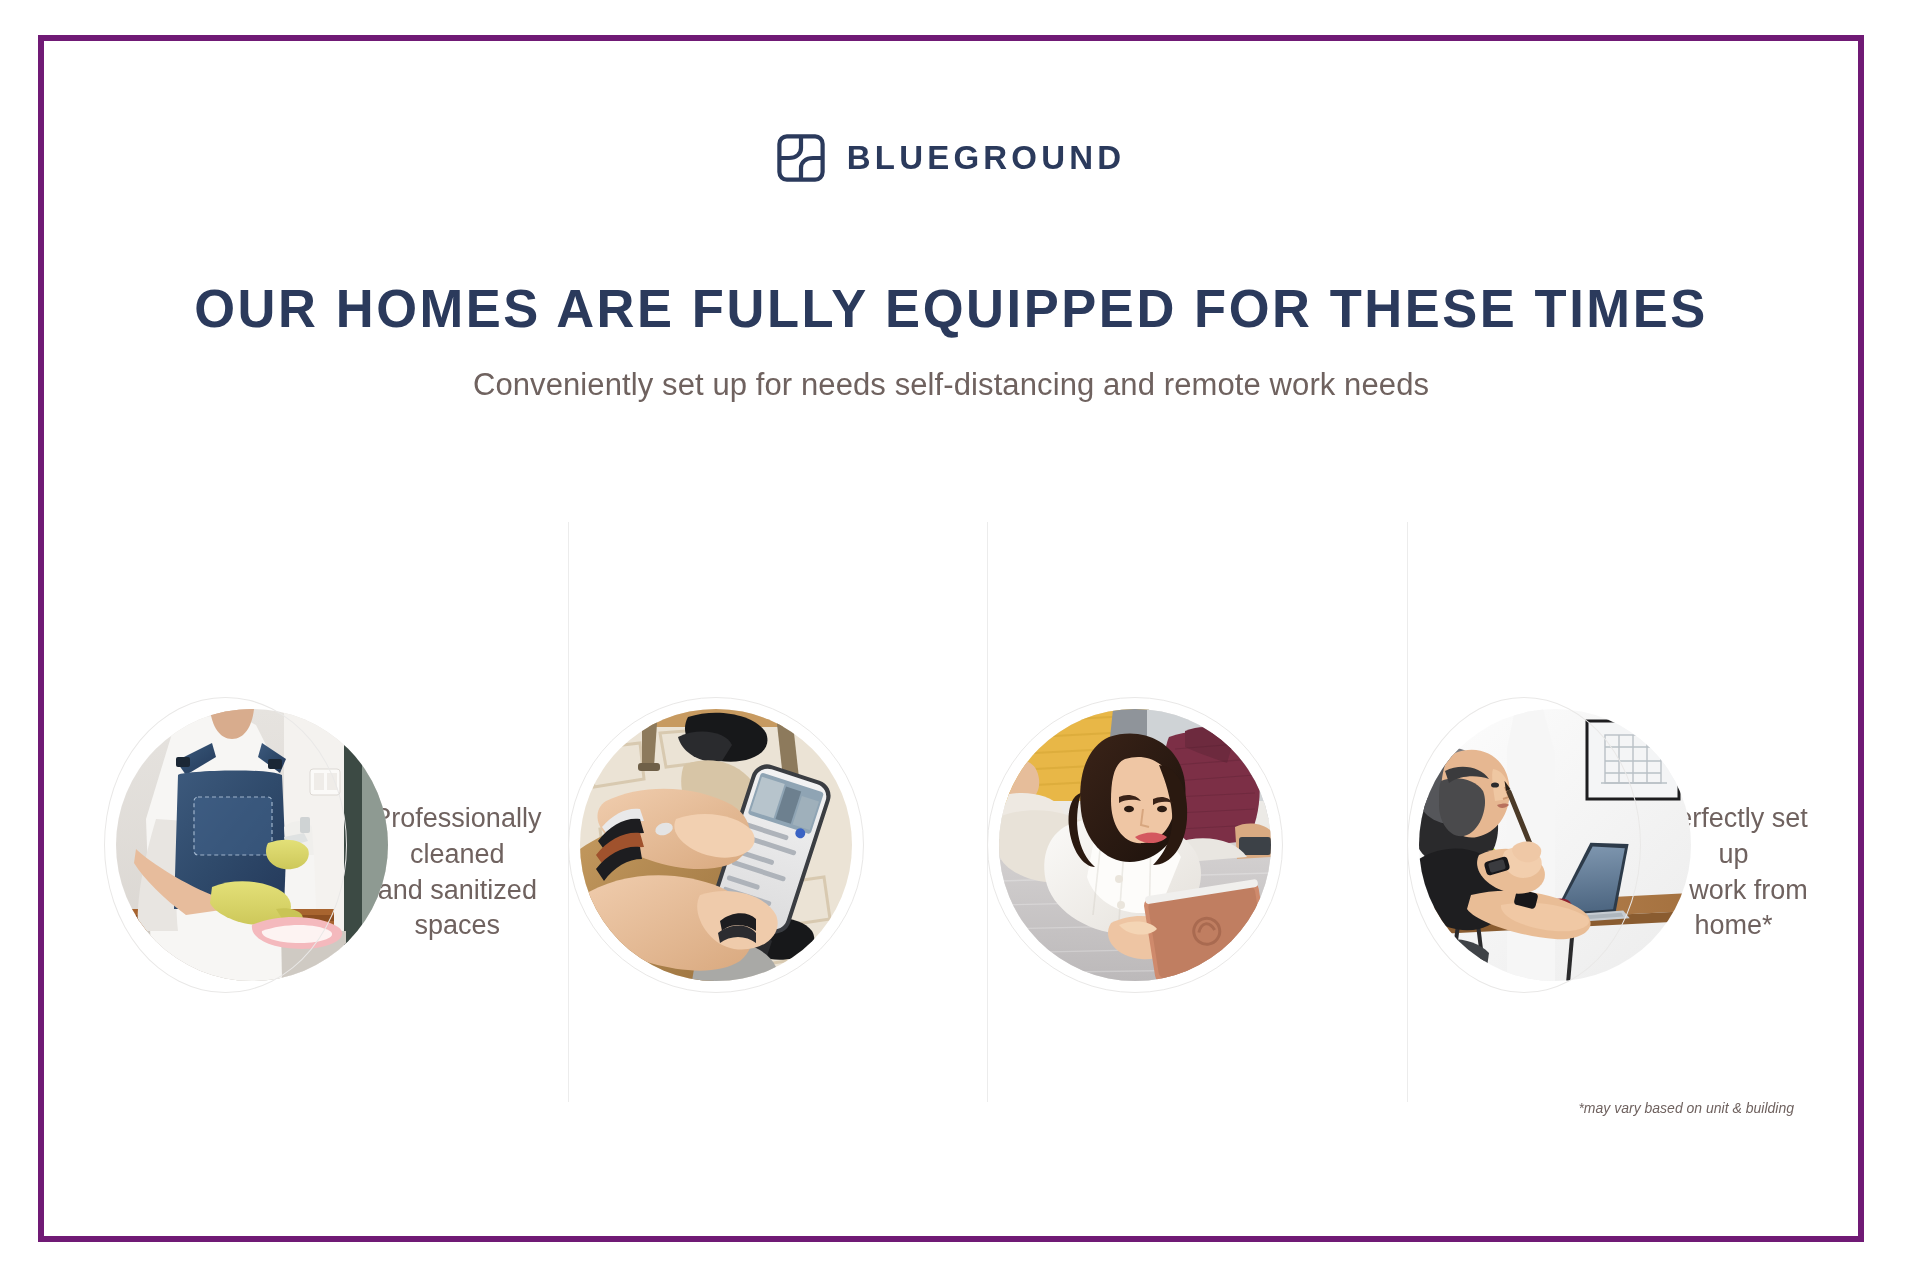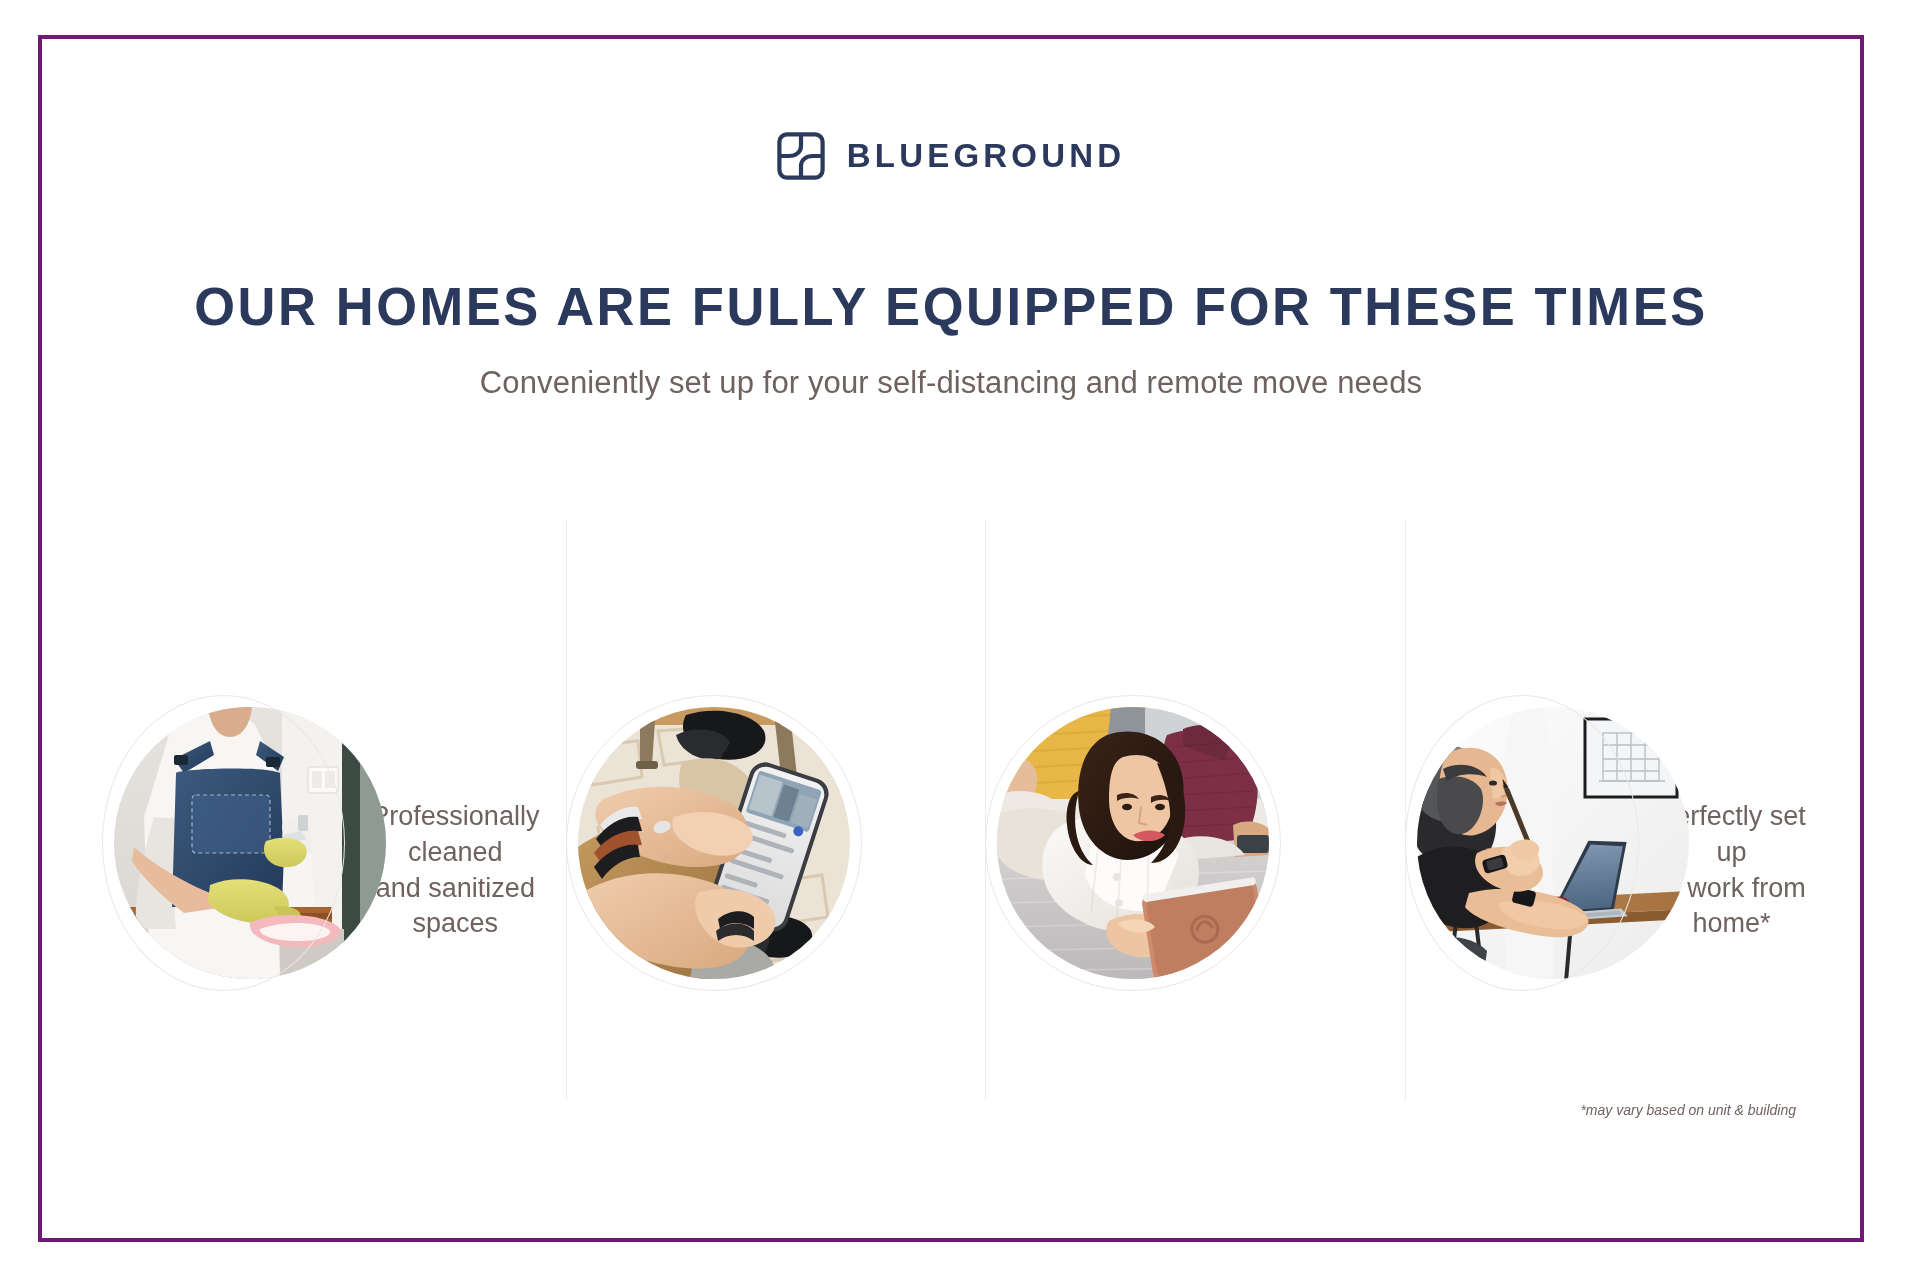--- a/index.html
+++ b/index.html
@@ -13,21 +13,21 @@
     font-family: "Liberation Sans", sans-serif;
     overflow: hidden;
   }
 
   .page {
     position: absolute;
     left: 38px;
     top: 35px;
     width: 1826px;
     height: 1207px;
-    border: 4px solid #701a75;
+    border: 6px solid #701a75;
     background: #ffffff;
     box-sizing: border-box;
   }
 
   
   .brand {
     position: absolute;
     left: 0;
     top: 93px;
     width: 100%;
@@ -155,21 +155,21 @@
       <svg viewBox="0 0 48 48" xmlns="http://www.w3.org/2000/svg">
         <rect x="2.4" y="2.4" width="43.2" height="43.2" rx="7.5" ry="7.5" fill="none" stroke="#2b3a5c" stroke-width="4.2"></rect>
         <path d="M24 2.4 L24 14 C24 20 19 24 12 24 L2.4 24" fill="none" stroke="#2b3a5c" stroke-width="4.2" stroke-linecap="butt"></path>
         <path d="M24 45.6 L24 34 C24 28 29 24 36 24 L45.6 24" fill="none" stroke="#2b3a5c" stroke-width="4.2" stroke-linecap="butt"></path>
       </svg>
     </span>
     <span class="brand-name">BLUEGROUND</span>
   </div>
 
   <div class="headline">OUR HOMES ARE FULLY EQUIPPED FOR THESE TIMES</div>
-  <div class="subhead">Conveniently set up for your self-distancing and remote move needs</div>
+  <div class="subhead">Conveniently set up for needs self-distancing and remote work needs</div>
 
   <div class="cols">
 
     <div class="col">
       <div class="circle-wrap">
         <div class="photo">
           <svg viewBox="0 0 272 272" xmlns="http://www.w3.org/2000/svg">
             <defs>
               <linearGradient id="g1wall" x1="0" y1="0" x2="0" y2="1">
                 <stop offset="0" stop-color="#e6e3df"></stop>

